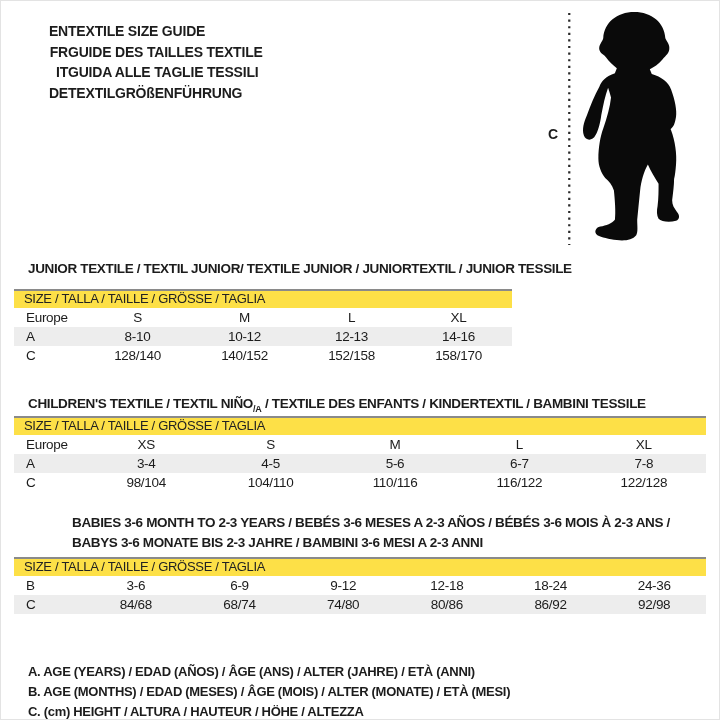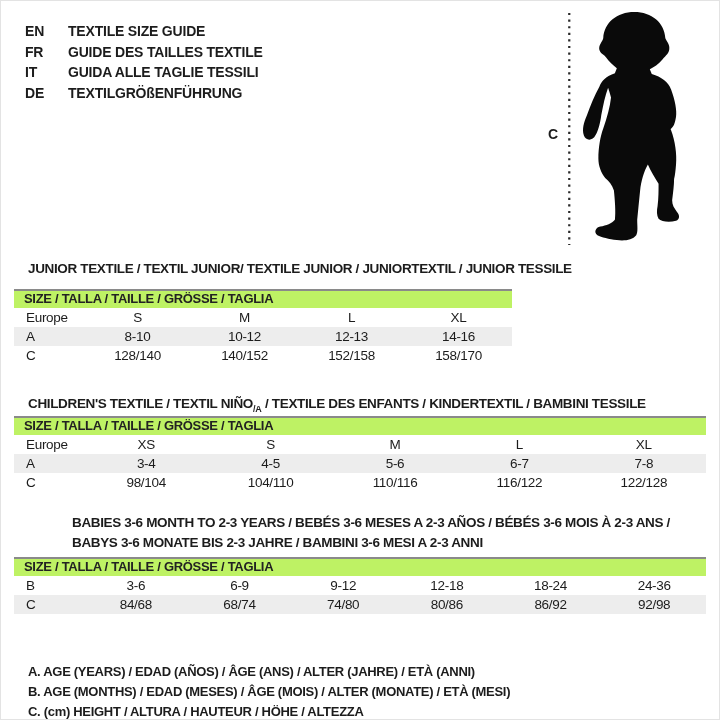--- a/index.html
+++ b/index.html
@@ -5,33 +5,33 @@
   html,body{margin:0;padding:0;background:#fff;}
   .page{
     position:relative;width:720px;height:720px;background:#ffffff;
     font-family:"Liberation Sans","DejaVu Sans",sans-serif;color:#1c1c1c;
     overflow:hidden;box-shadow:inset 0 0 0 1px #e3e3e3;
     letter-spacing:-0.2px;
   }
   
   .langs{position:absolute;left:25px;top:21px;font-size:14px;font-weight:700;line-height:20.6px;}
   .lang-row{display:flex;}
-  .lang-code{width:43px;}
+  .lang-code{width:43px;text-align:right;}
   
   .figure-svg{position:absolute;left:545px;top:4px;width:165px;height:247px;}
   .height-label{position:absolute;left:548px;top:126px;font-size:14px;font-weight:700;}
   
   .sec-title{position:absolute;left:28px;font-size:13.5px;font-weight:700;white-space:nowrap;letter-spacing:-0.35px;}
   .sec-title sub{font-size:9px;letter-spacing:-0.2px;}
   .title2line{line-height:20px;margin-left:44px;}
   
   .size-table{position:absolute;left:14px;}
   .sizebar{
-    height:19px;box-sizing:border-box;background:#bef264;border-top:2px solid #8a8a8a;
-    font-size:13px;font-weight:700;line-height:16.5px;padding-left:10px;color:#222;
+    height:19px;box-sizing:border-box;background:#fde047;border-top:2px solid #8a8a8a;
+    font-size:13px;font-weight:400;line-height:16.5px;padding-left:10px;color:#222;
     letter-spacing:-0.3px;
   }
   .trow{display:flex;height:19px;font-size:13.5px;line-height:19px;letter-spacing:-0.3px;align-items:flex-end;}
   .trow .lab{width:70px;box-sizing:border-box;padding-left:12px;text-align:left;}
   .trow .cell{flex:1;text-align:center;}
   .shaded{background:#ededed;}
   
   .notes{position:absolute;left:28px;top:642px;font-size:13px;font-weight:700;line-height:20px;letter-spacing:-0.3px;margin-top:20px;}
 </style>
 </head>

